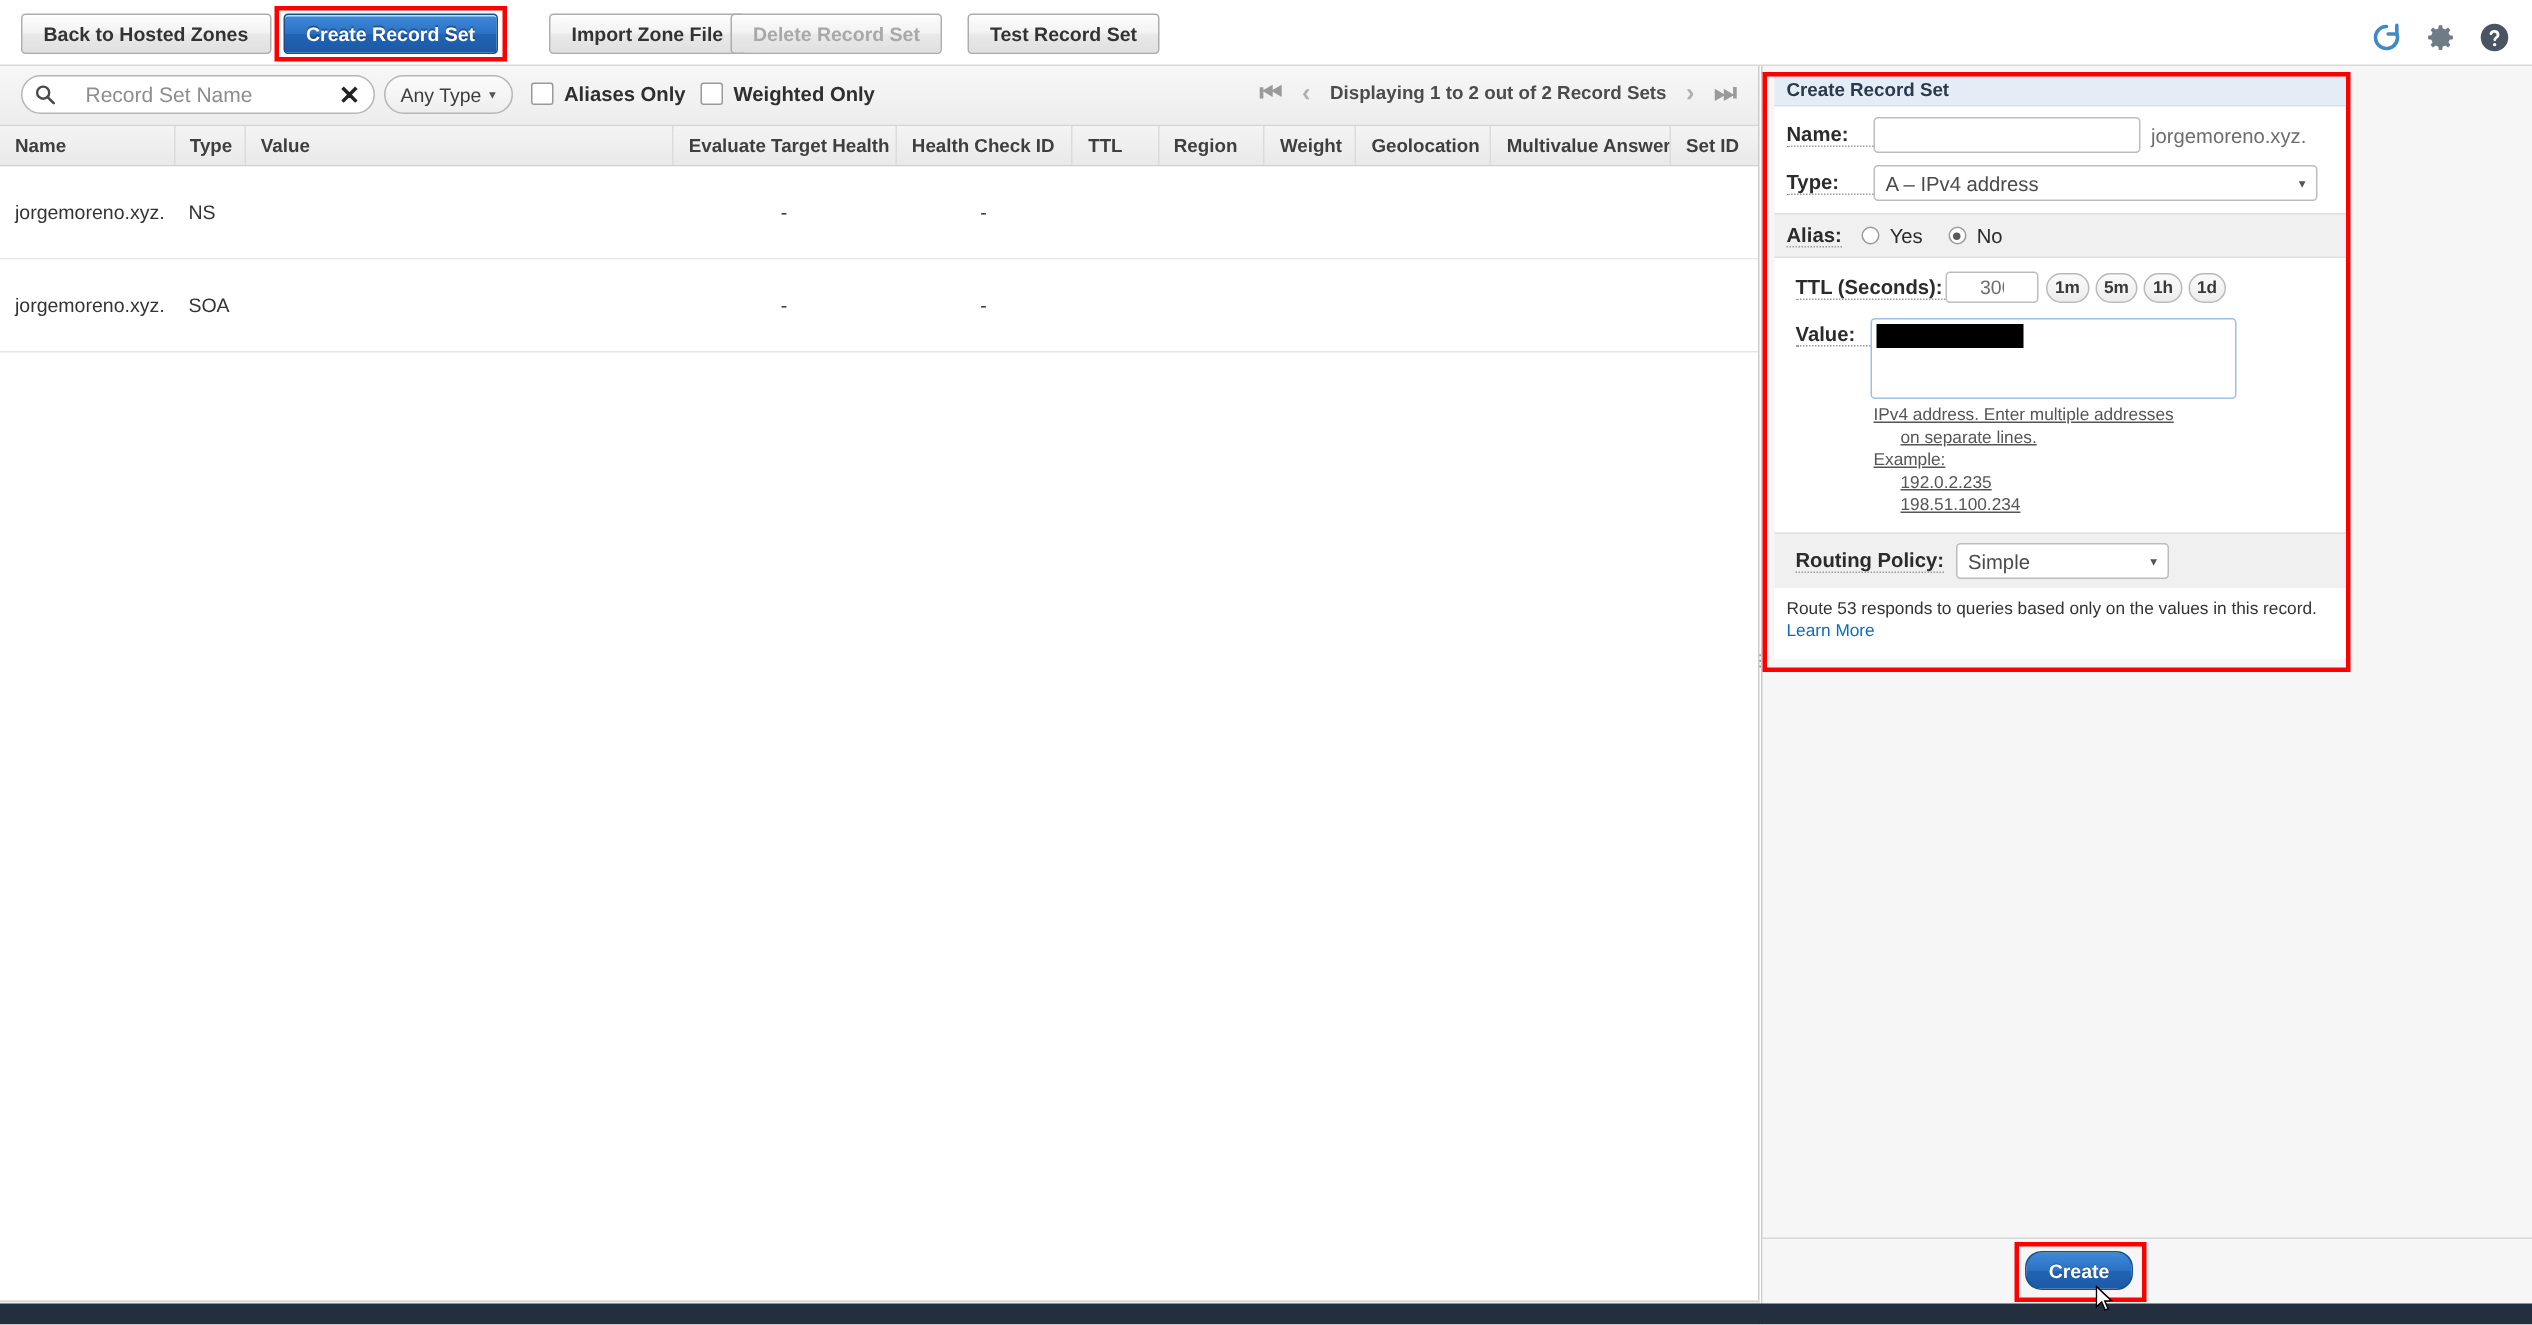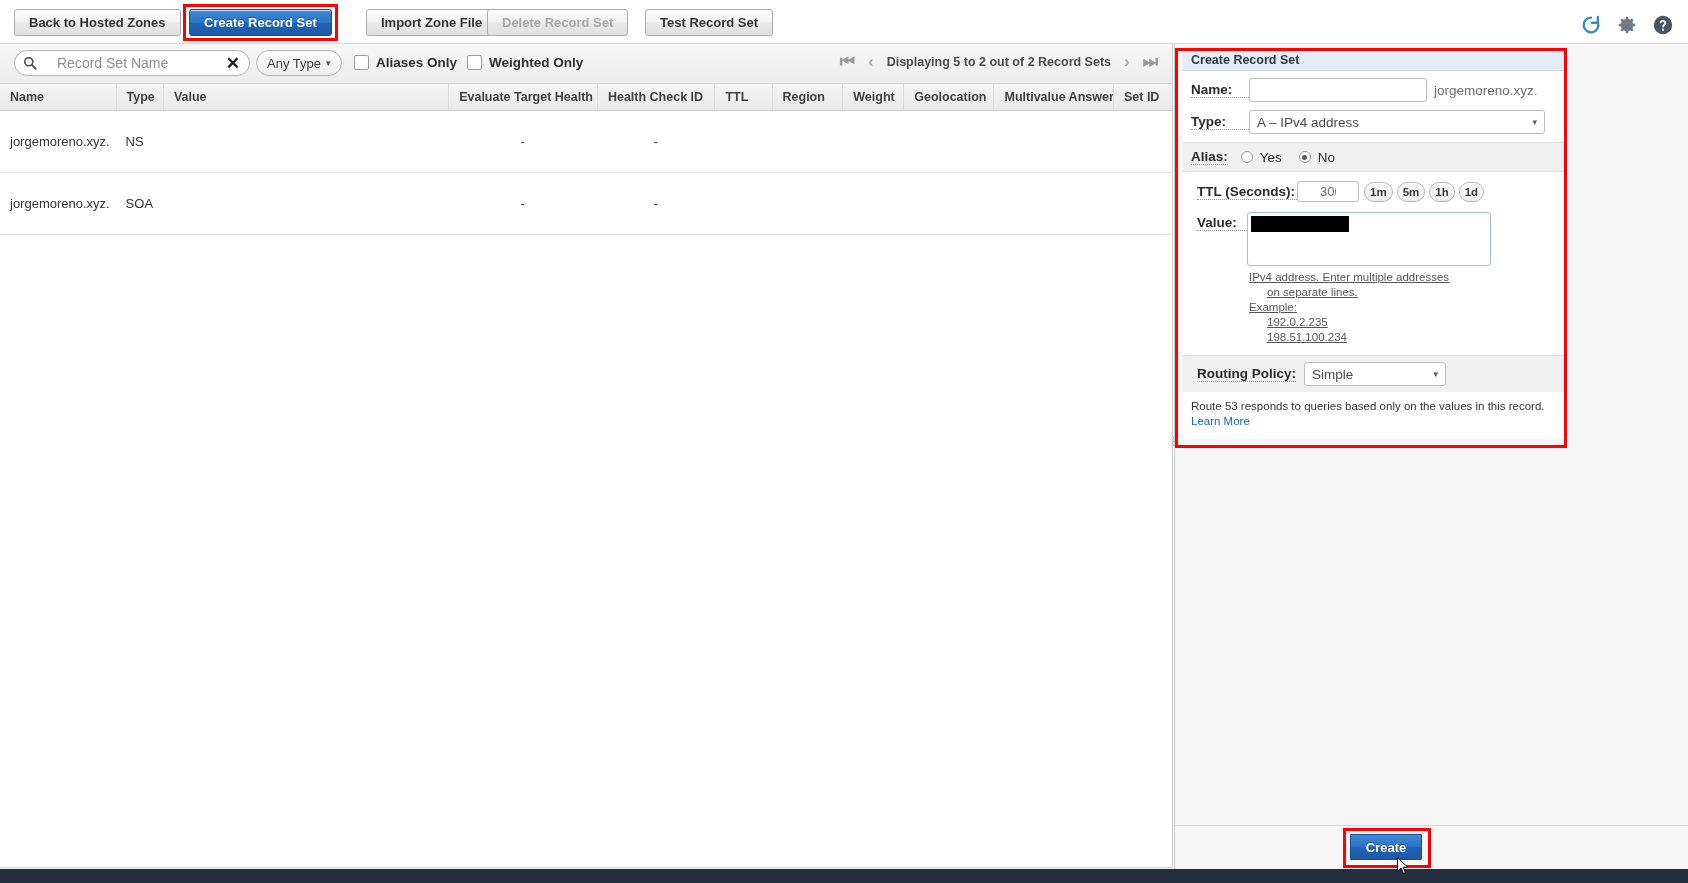--- a/index.html
+++ b/index.html
@@ -298,21 +298,21 @@
     left: 0; bottom: 14px;
     width: 514px; height: 44px;
     border-top: 1px solid #d8d8d8;
     background: #f6f6f6;
   }
   .createbtn {
     position: absolute;
     left: 175px; top: 8px;
     width: 72px; height: 26px;
     background: linear-gradient(to bottom, #3f8ad8 0%, #2c71c4 50%, #2163b4 51%, #1c5aa8 100%);
-    border: 1px solid #17508f; border-radius: 1px;
+    border: 1px solid #17508f; border-radius: 11px;
     color: #ffffff; font-size: 13px; font-weight: bold;
     display: flex; align-items: center; justify-content: center;
     text-shadow: 0 -1px 0 rgba(0,0,0,0.3);
     cursor: pointer;
   }
   .cursor-arrow {
     position: absolute; left: 222px; top: 31px;
     width: 12px; height: 18px; z-index: 40; pointer-events: none;
   }
 
@@ -375,21 +375,21 @@
         <span>Aliases Only</span>
       </div>
       <div class="cbwrap" style="left:467px;">
         <span class="cbox"></span>
         <span>Weighted Only</span>
       </div>
 
       <div class="pager">
         <span class="pgbtn on">⏮</span>
         <span class="pgbtn">‹</span>
-        <span>Displaying 5 to 2 out of 2 Record Sets</span>
+        <span>Displaying 1 to 2 out of 2 Record Sets</span>
         <span class="pgbtn">›</span>
         <span class="pgbtn on">⏭</span>
       </div>
     </div>
 
     <div class="thead" id="thead">
         <div class="th" style="width: 118px;">Name</div>
         <div class="th" style="width: 48px;">Type</div>
         <div class="th" style="width: 292px;">Value</div>
         <div class="th" style="width: 152px;">Evaluate Target Health</div>

